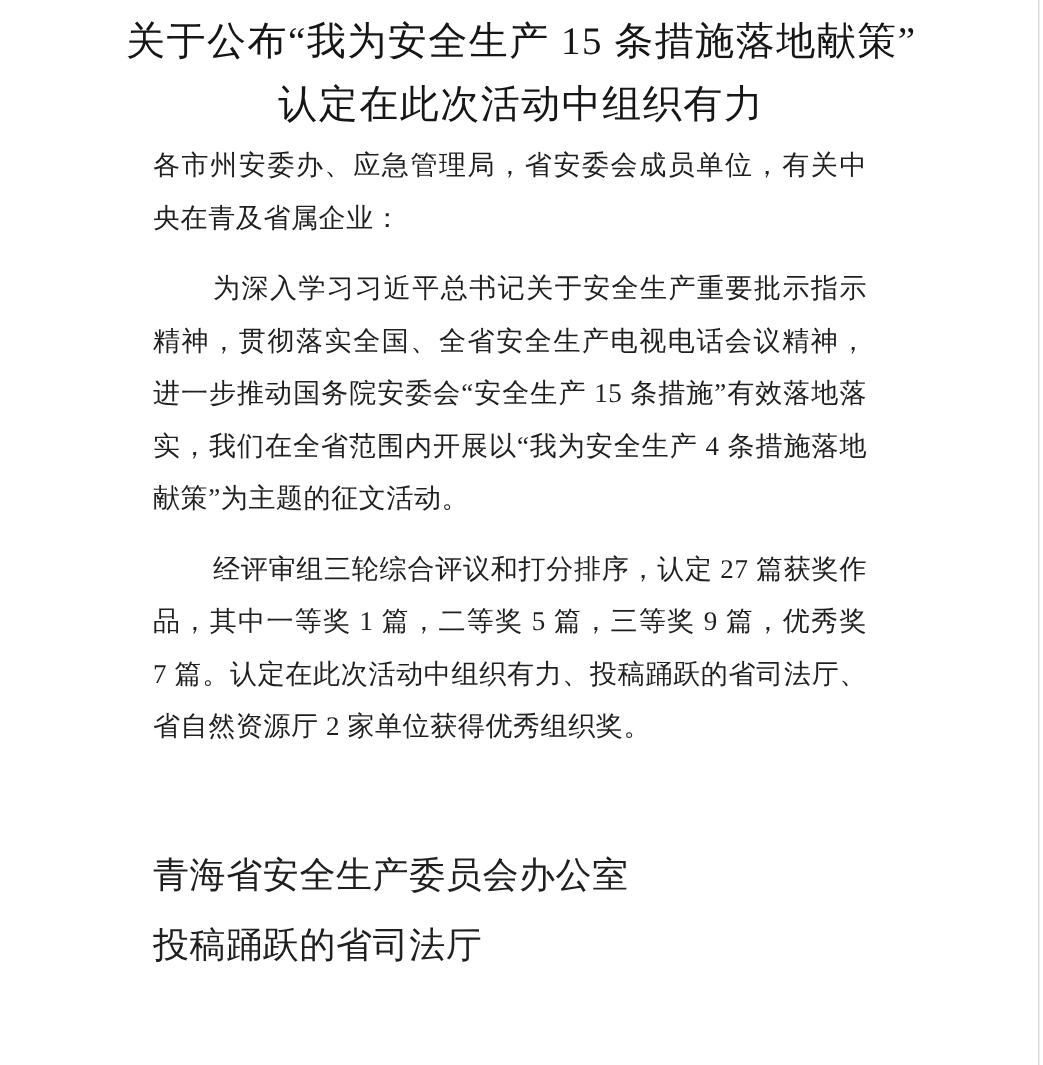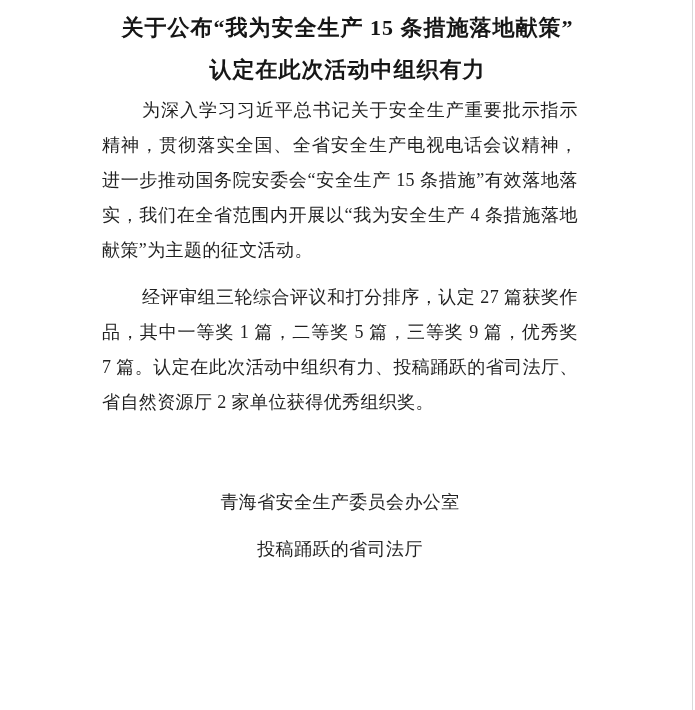--- a/index.html
+++ b/index.html
@@ -22,60 +22,61 @@
     top: 0;
     right: 2px;
     width: 1px;
     height: 710px;
     background: #d9d9d9;
   }
   .doc-title {
     margin: 0;
     padding-top: 7px;
     text-align: center;
-    font-size: 22px;
-    font-weight: 700;
+    font-size: 26px;
+    font-weight: 400;
     line-height: 42px;
     letter-spacing: 1px;
     color: #161616;
   }
   .doc-body {
     margin: 2px 117px 0 102px;
     font-size: 18px;
     line-height: 35px;
     letter-spacing: 0.4px;
     text-align: justify;
     text-justify: inter-ideograph;
   }
   .doc-body p {
     margin: 0 0 12px 0;
   }
   .para-indent {
     text-indent: 40px;
   }
   .signature-block {
     margin-top: 59px;
-    text-align: center;
+    text-align: left;
     line-height: 47px;
-    font-size: 18px;
+    font-size: 24px;
     letter-spacing: 0.4px;
   }
 </style>
 </head>
 <body>
 
 <div class="page">
   <div class="page-right-border"></div>
 
   <h1 class="doc-title">
     <div>关于公布“我为安全生产 15 条措施落地献策”</div>
     <div>认定在此次活动中组织有力</div>
   </h1>
 
   <div class="doc-body">
+    <p>各市州安委办、应急管理局，省安委会成员单位，有关中央在青及省属企业：</p>
     <p class="para-indent">为深入学习习近平总书记关于安全生产重要批示指示精神，贯彻落实全国、全省安全生产电视电话会议精神，进一步推动国务院安委会“安全生产 15 条措施”有效落地落实，我们在全省范围内开展以“我为安全生产 4 条措施落地献策”为主题的征文活动。</p>
     <p class="para-indent">经评审组三轮综合评议和打分排序，认定 27 篇获奖作品，其中一等奖 1 篇，二等奖 5 篇，三等奖 9 篇，优秀奖 7 篇。认定在此次活动中组织有力、投稿踊跃的省司法厅、省自然资源厅 2 家单位获得优秀组织奖。</p>
 
     <div class="signature-block">
       <div>青海省安全生产委员会办公室</div>
       <div>投稿踊跃的省司法厅</div>
     </div>
   </div>
 </div>
 

